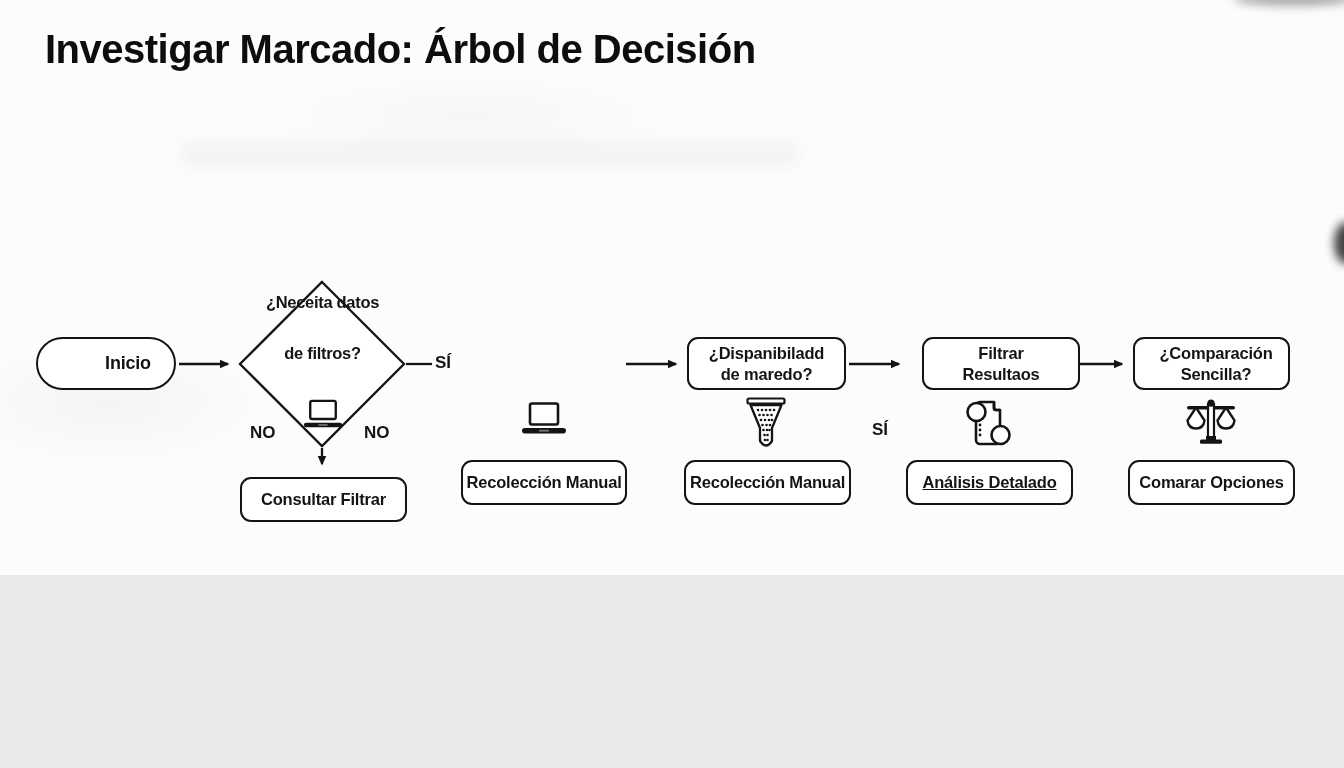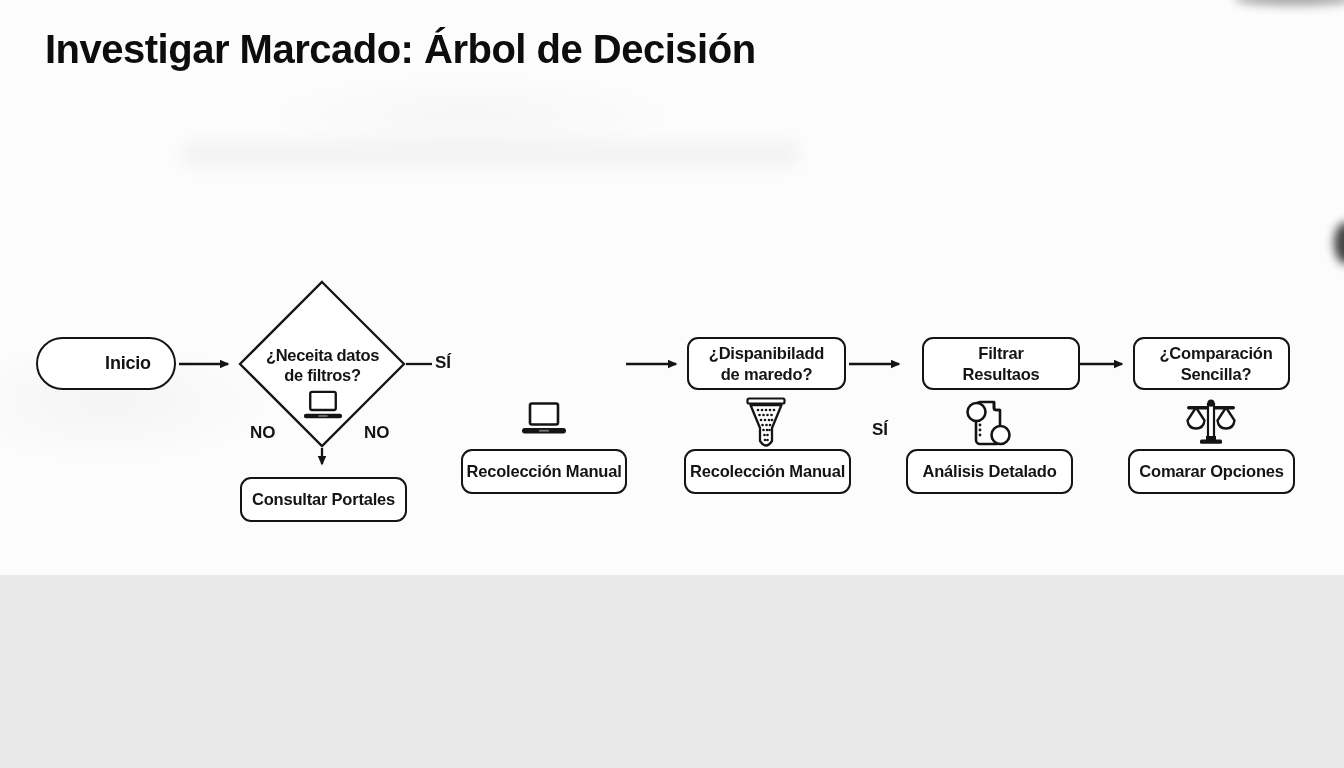--- a/index.html
+++ b/index.html
@@ -26,27 +26,28 @@
 
   .node{
     position:absolute;box-sizing:border-box;background:#fff;
     border:2.5px solid #141414;border-radius:11px;
     display:flex;flex-direction:column;align-items:center;justify-content:center;
     color:#141414;font-weight:bold;font-size:16.5px;line-height:1.22;text-align:center;
     letter-spacing:-0.2px;
   }
   .stadium{border-radius:28px;}
   .row1{top:337px;height:53px;}
-  .row2{top:449px;height:45px;}
+  .row2{top:460px;height:45px;}
 
   .diamond-content{
     position:absolute;left:244px;top:336px;width:157px;height:98px;
-    display:flex;flex-direction:column;align-items:center;justify-content:center;
+    display:flex;flex-direction:column;align-items:center;justify-content:flex-end;
     color:#141414;font-weight:bold;font-size:16.5px;line-height:1.22;text-align:center;
     letter-spacing:-0.3px;
+    gap:31px;
   }
   .diamond-content .icon-wrap{margin-top:5px;}
 
   .edge-label{
     position:absolute;color:#141414;font-weight:bold;font-size:17px;white-space:nowrap;text-align:center;
   }
   .icon-box{position:absolute;display:flex;align-items:center;justify-content:center;}
   .ghost-band{
     position:absolute;left:180px;top:140px;width:620px;height:28px;border-radius:14px;
     background:rgba(0,0,0,0.03);filter:blur(7px);pointer-events:none;
@@ -174,28 +175,28 @@
       <rect x="25" y="5" width="6" height="34" fill="#fff" stroke="#141414" stroke-width="2.2"></rect>
       <circle cx="28" cy="4.2" r="3.6" fill="#141414"></circle>
       <path d="M13 8.5 L4.5 21.5 Q5.5 29.5 13 29.5 Q20.5 29.5 21.5 21.5 Z" fill="#fff" stroke="#141414" stroke-width="2.3" stroke-linejoin="round"></path>
       <path d="M43 8.5 L34.5 21.5 Q35.5 29.5 43 29.5 Q50.5 29.5 51.5 21.5 Z" fill="#fff" stroke="#141414" stroke-width="2.3" stroke-linejoin="round"></path>
       <rect x="23" y="37" width="10" height="4" fill="#141414"></rect>
       <rect x="17" y="40.5" width="22" height="4.2" rx="1.5" fill="#141414"></rect>
     </svg>
   </div>
 
   <div class="node" style="left:240px;top:477px;width:167px;height:45px;">
-    <span>Consultar Portales</span>
+    <span>Consultar Filtrar</span>
   </div>
   <div class="node row2" style="left:461px;width:166px;">
     <span>Recolección Manual</span>
   </div>
   <div class="node row2" style="left:684px;width:167px;">
     <span>Recolección Manual</span>
   </div>
-  <div class="node row2" style="left:906px;width:167px;">
+  <div class="node row2" style="left:906px;width:167px;text-decoration:underline;">
     <span>Análisis Detalado</span>
   </div>
   <div class="node row2" style="left:1128px;width:167px;">
     <span>Comarar Opciones</span>
   </div>
 
 </div>
 
 </body></html>

